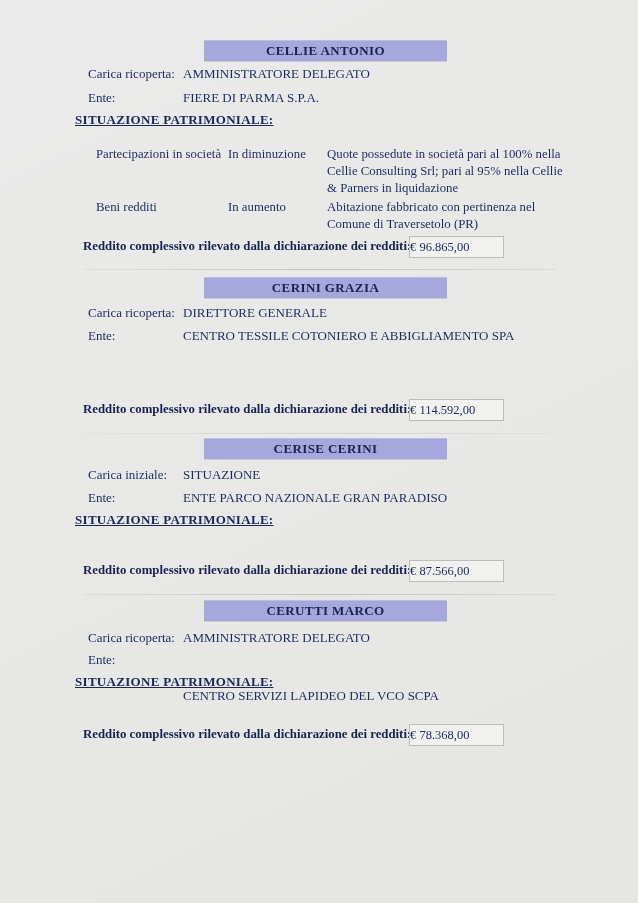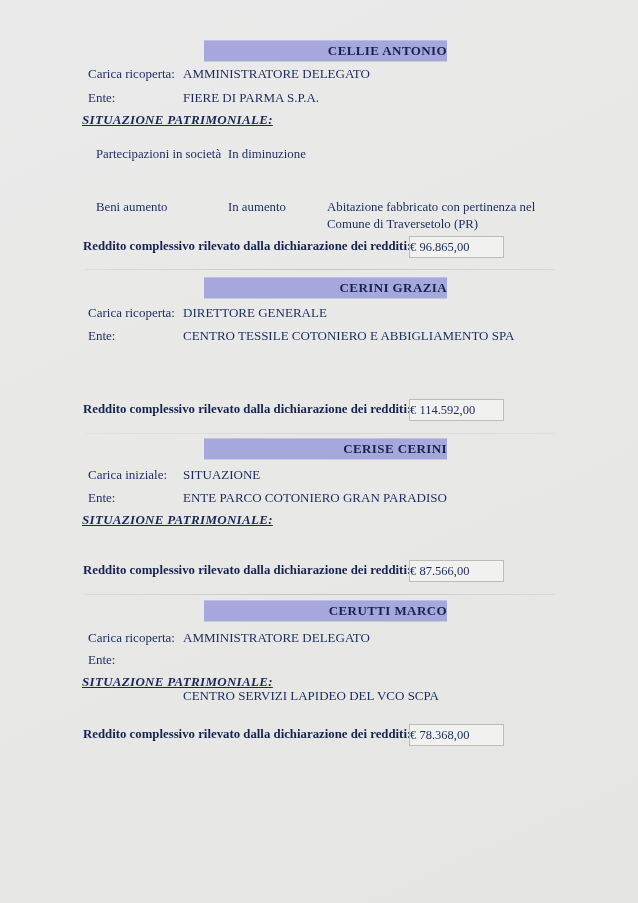--- a/index.html
+++ b/index.html
@@ -9,30 +9,30 @@
     background: linear-gradient(155deg, #eaeaea 0%, #e8e8e7 45%, #e5e6e3 100%);
     font-family:"Liberation Serif", "DejaVu Serif", serif;
     color:#1c2b5e;
     overflow:hidden;
   }
   .bar {
     position:absolute; left:204px; width:243px; height:20px;
     background:#a6a7dc;
     border-top:1px solid #bdbde8;
     box-shadow:0 1px 0 rgba(120,120,160,0.25);
-    text-align:right;
+    text-align:center;
     font-weight:bold; font-size:13px; line-height:20px;
     letter-spacing:0.4px;
     color:#17234f;
   }
   .lbl { position:absolute; left:88px; font-size:13px; white-space:nowrap; }
   .val { position:absolute; left:183px; font-size:13px; white-space:nowrap; }
   .situazione {
-    position:absolute; left:82px;
-    font-size:13px; font-weight:bold; font-style:italic;
+    position:absolute; left:75px;
+    font-size:13px; font-weight:bold; 
     text-decoration:underline; letter-spacing:0.3px;
     white-space:nowrap; color:#1a2757;
   }
   .acol1 { position:absolute; left:88px;  width:135px; font-size:12.8px; line-height:17px;margin-left:8px; }
   .acol2 { position:absolute; left:228px; width:95px;  font-size:12.8px; line-height:17px; }
   .acol3 { position:absolute; left:327px; width:238px; font-size:12.8px; line-height:17px; }
   .reddito-lbl {
     position:absolute; left:83px;
     font-size:12.8px; font-weight:bold; white-space:nowrap; color:#16224f;
   }
@@ -57,22 +57,23 @@
 
   <div class="lbl" style="top:66px">Carica ricoperta:</div>
   <div class="val" style="top:66px">AMMINISTRATORE DELEGATO</div>
   <div class="lbl" style="top:90px">Ente:</div>
   <div class="val" style="top:90px">FIERE DI PARMA S.P.A.</div>
 
   <div class="situazione" style="top:112px">SITUAZIONE PATRIMONIALE:</div>
 
   <div class="acol1" style="top:146px">Partecipazioni in società</div>
   <div class="acol2" style="top:146px">In diminuzione</div>
+  <div class="acol3" style="top:146px">Quote possedute in società pari al 100% nella Cellie Consulting Srl; pari al 95% nella Cellie &amp; Parners in liquidazione</div>
 
-  <div class="acol1" style="top:199px">Beni aumento</div>
+  <div class="acol1" style="top:199px">Beni redditi</div>
   <div class="acol2" style="top:199px">In aumento</div>
   <div class="acol3" style="top:199px">Abitazione fabbricato con pertinenza nel Comune di Traversetolo (PR)</div>
 
   <div class="reddito-lbl" style="top:239px">Reddito complessivo rilevato dalla dichiarazione dei redditi:</div>
   <div class="amount-box" style="top:236px">€ 96.865,00</div>
 
   <div class="sep" style="top:269px"></div>
 
   <div class="bar" style="top:277px">CERINI GRAZIA</div>
 
@@ -85,21 +86,21 @@
   <div class="reddito-lbl" style="top:402px">Reddito complessivo rilevato dalla dichiarazione dei redditi:</div>
   <div class="amount-box" style="top:399px">€ 114.592,00</div>
 
   <div class="sep" style="top:433px; opacity:0.5"></div>
 
   <div class="bar" style="top:438px">CERISE CERINI</div>
 
   <div class="lbl" style="top:467px">Carica iniziale:</div>
   <div class="val" style="top:467px">SITUAZIONE</div>
   <div class="lbl" style="top:490px">Ente:</div>
-  <div class="val" style="top:490px">ENTE PARCO COTONIERO GRAN PARADISO</div>
+  <div class="val" style="top:490px">ENTE PARCO NAZIONALE GRAN PARADISO</div>
 
   <div class="situazione" style="top:512px">SITUAZIONE PATRIMONIALE:</div>
 
   <div class="reddito-lbl" style="top:563px">Reddito complessivo rilevato dalla dichiarazione dei redditi:</div>
   <div class="amount-box" style="top:560px">€ 87.566,00</div>
 
   <div class="sep" style="top:594px"></div>
 
   <div class="bar" style="top:600px">CERUTTI MARCO</div>
 

